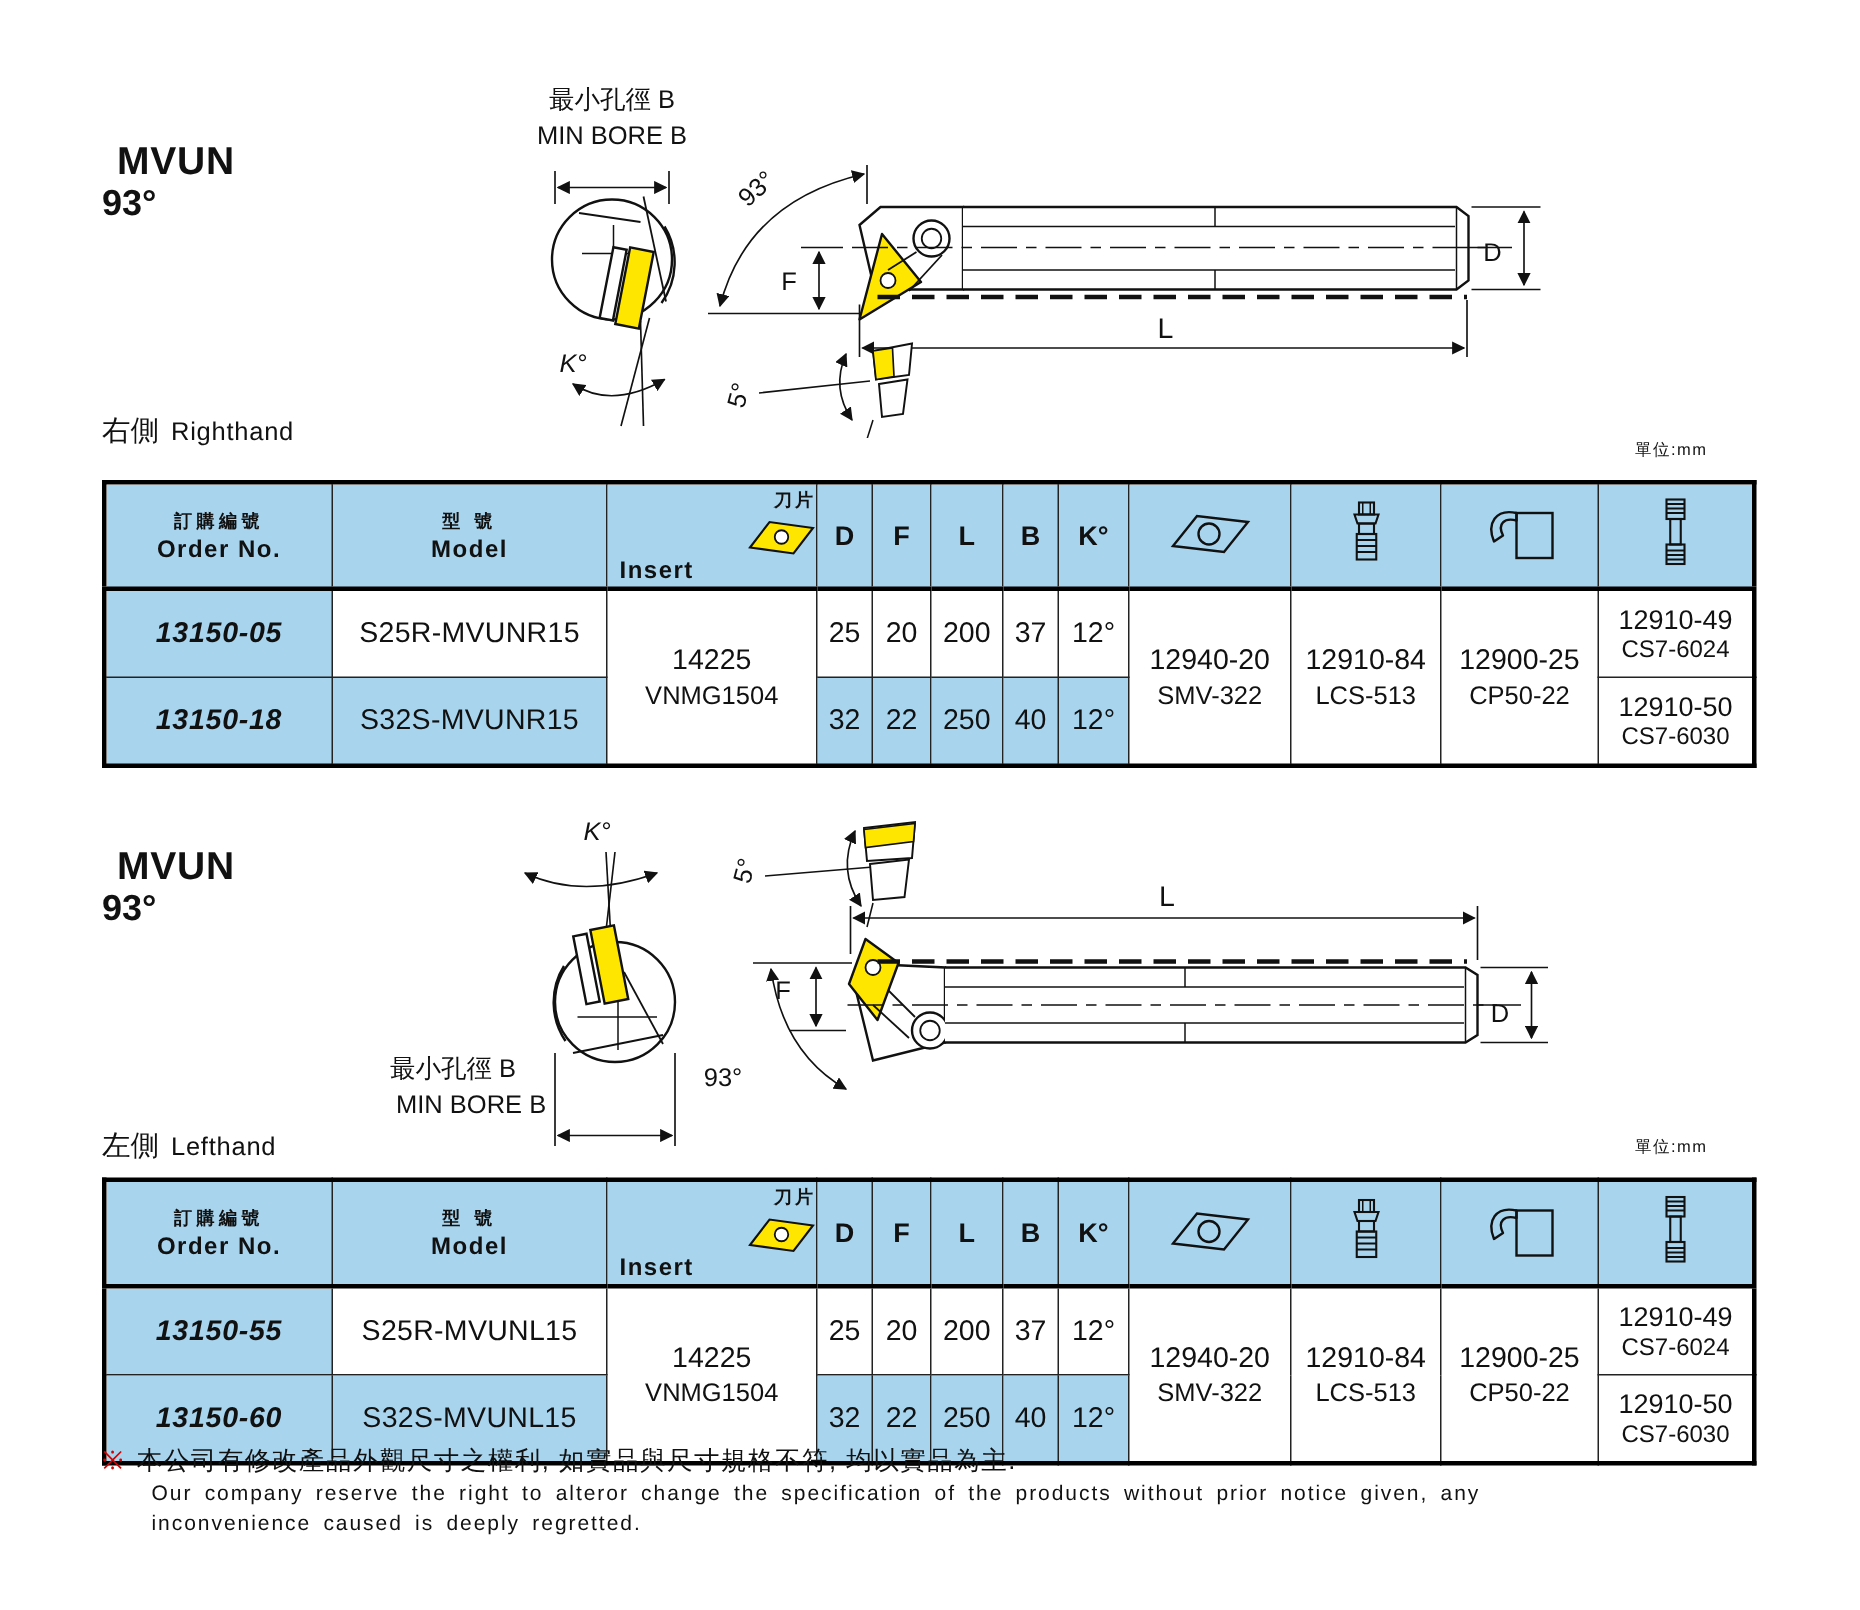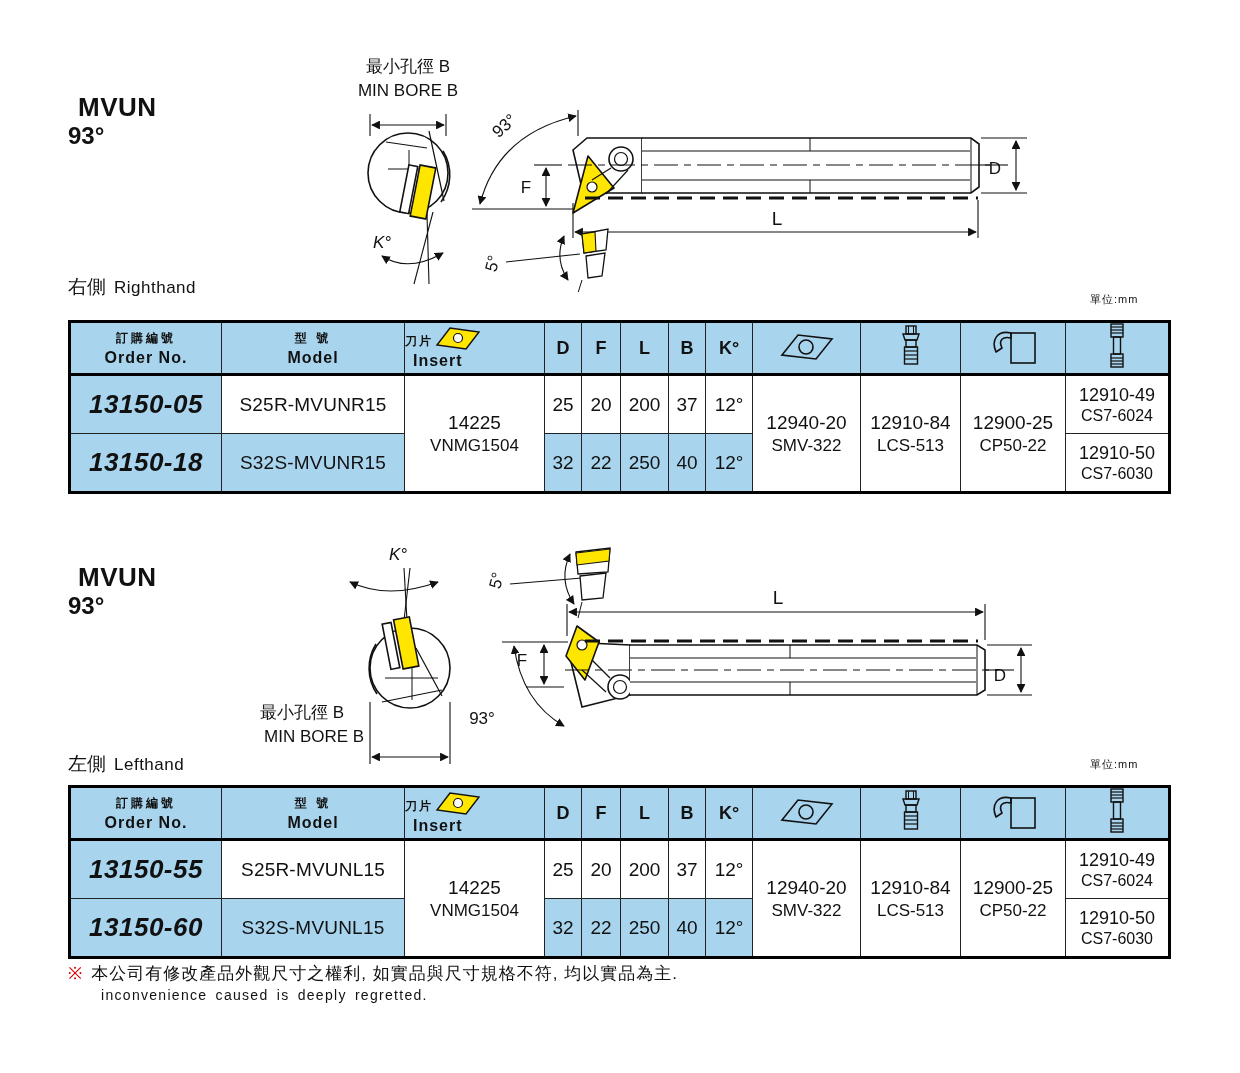--- a/index.html
+++ b/index.html
@@ -15,23 +15,23 @@
   
   table.spec{border-collapse:collapse;table-layout:fixed;width:1100px;border:3px solid #000;background:#fff;}
   table.spec th,table.spec td{border:1px solid #222;padding:0;text-align:center;vertical-align:middle;overflow:hidden;}
   table.spec thead tr{height:53px;}
   table.spec tbody tr{height:59px;}
   table.spec thead th{background:#a8d4ee;border-bottom:3px solid #000;}
   td.blue{background:#a8d4ee;}
   .hdr-zh{font-size:12px;letter-spacing:3px;line-height:20px;}
   .hdr-en{font-size:16px;font-weight:700;letter-spacing:1px;line-height:20px;}
   .hdr-letter{font-size:18px;font-weight:700;}
-  .ins-top{display:flex;align-items:flex-end;justify-content:flex-start;gap:2px;line-height:18px;}
+  .ins-top{display:flex;align-items:flex-end;justify-content:flex-end;gap:2px;line-height:18px;flex-direction:column;}
   .ins-top .hdr-zh{letter-spacing:2px;}
-  .order-cell{font-size:26px;font-weight:700;font-style:italic;letter-spacing:.5px;}
+  .order-cell{font-size:19px;font-weight:700;font-style:italic;letter-spacing:.5px;}
   .model-cell{font-size:19px;text-align:left;padding-left:9px;letter-spacing:.2px;}
   td.model-cell{text-align:left;}
   .num-cell{font-size:19px;}
   .merged-cell .l1{font-size:19px;line-height:24px;}
   .merged-cell .l2{font-size:17px;line-height:22px;}
   .stud-cell .l1{font-size:18px;line-height:22px;}
   .stud-cell .l2{font-size:16px;line-height:20px;}
   
   .footer-zh{font-size:17px;line-height:22px;letter-spacing:1px;}
   .footer-zh .mark{color:#d40000;margin-right:8px;}
@@ -479,14 +479,15 @@
         <div class="l2">CS7-6030</div>
       </td>
     </tr>
   </tbody>
 </table>
 
 <div class="abs" style="left:68px;top:963px;width:1110px;">
   <div class="footer-zh">
     <span class="mark">※</span><span>本公司有修改產品外觀尺寸之權利, 如實品與尺寸規格不符, 均以實品為主.</span>
   </div>
+  <div class="footer-en">Our company reserve the right to alteror change the specification of the products without prior notice given, any</div>
   <div class="footer-en">inconvenience caused is deeply regretted.</div>
 </div>
 
 </body></html>

